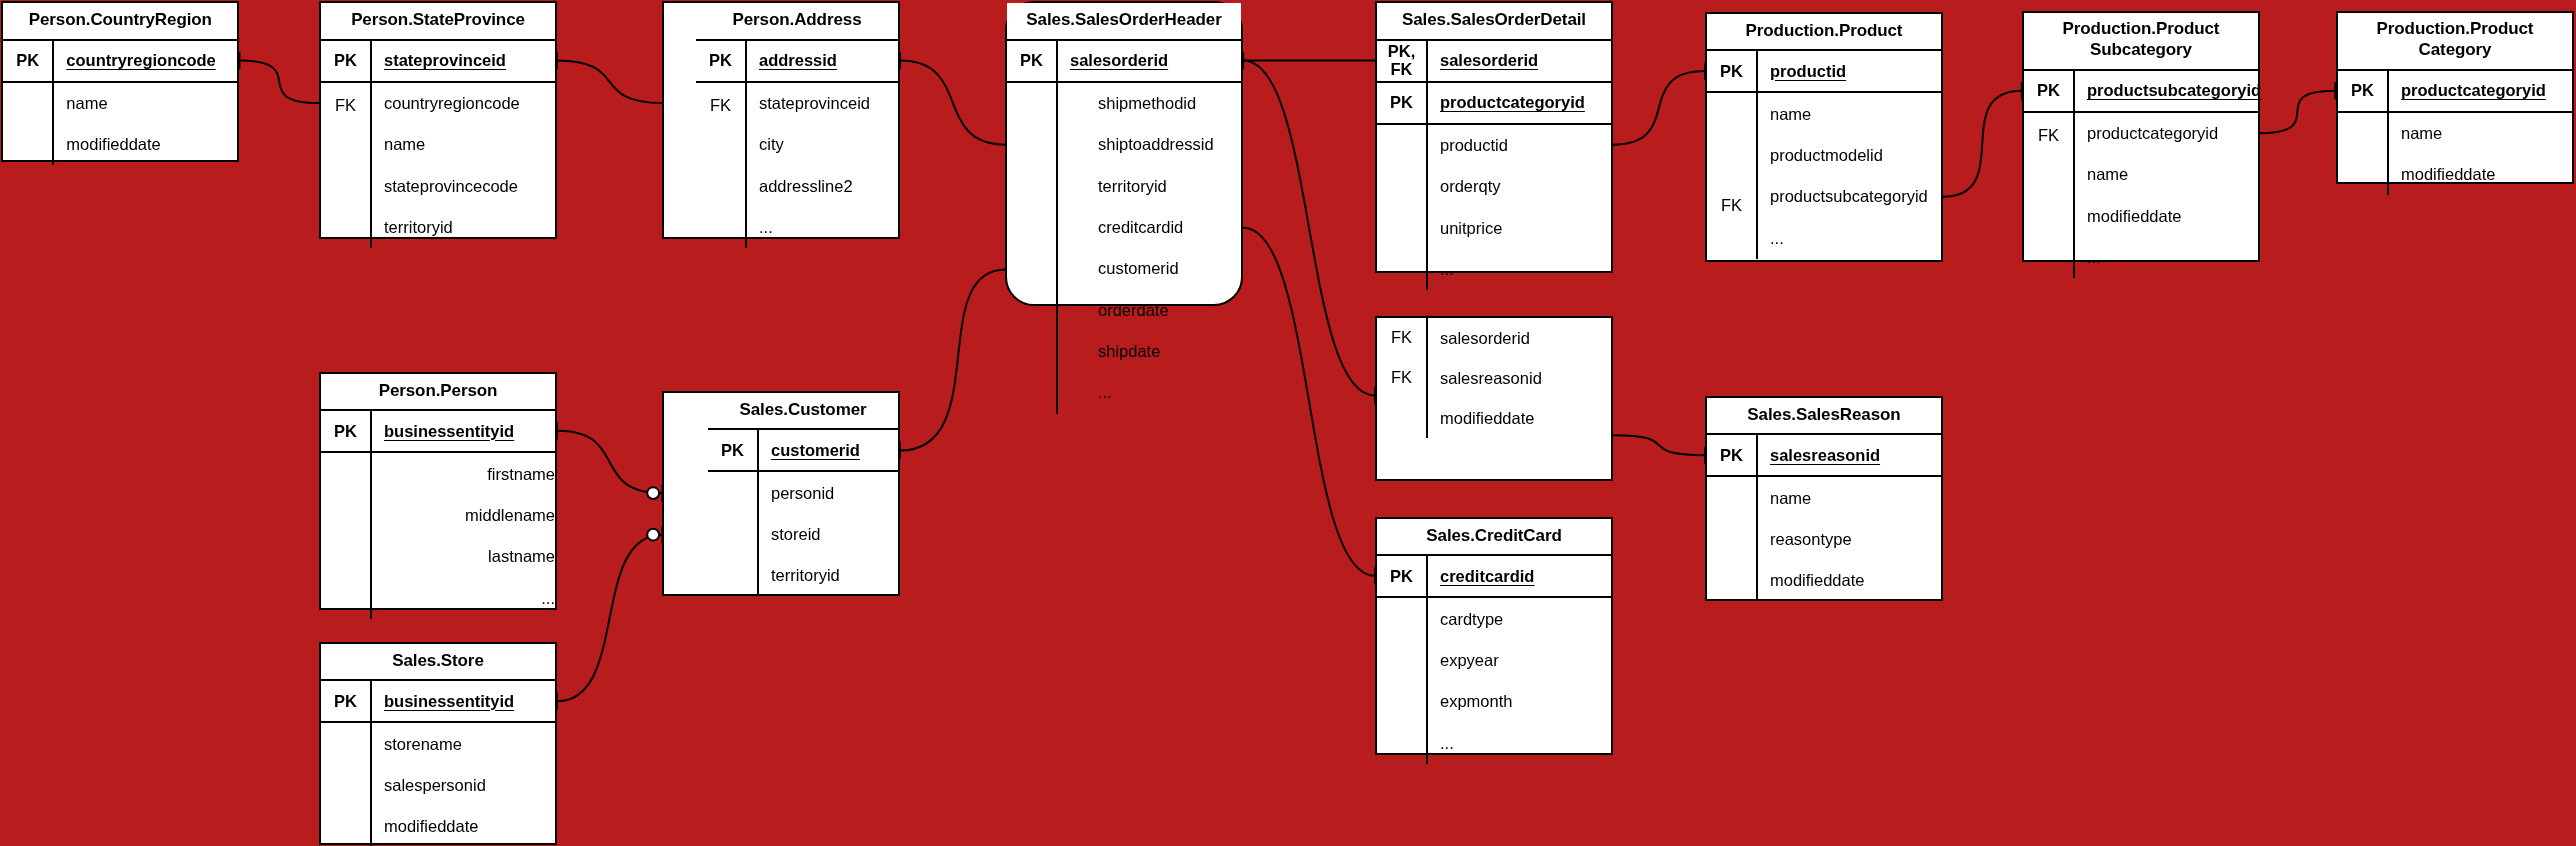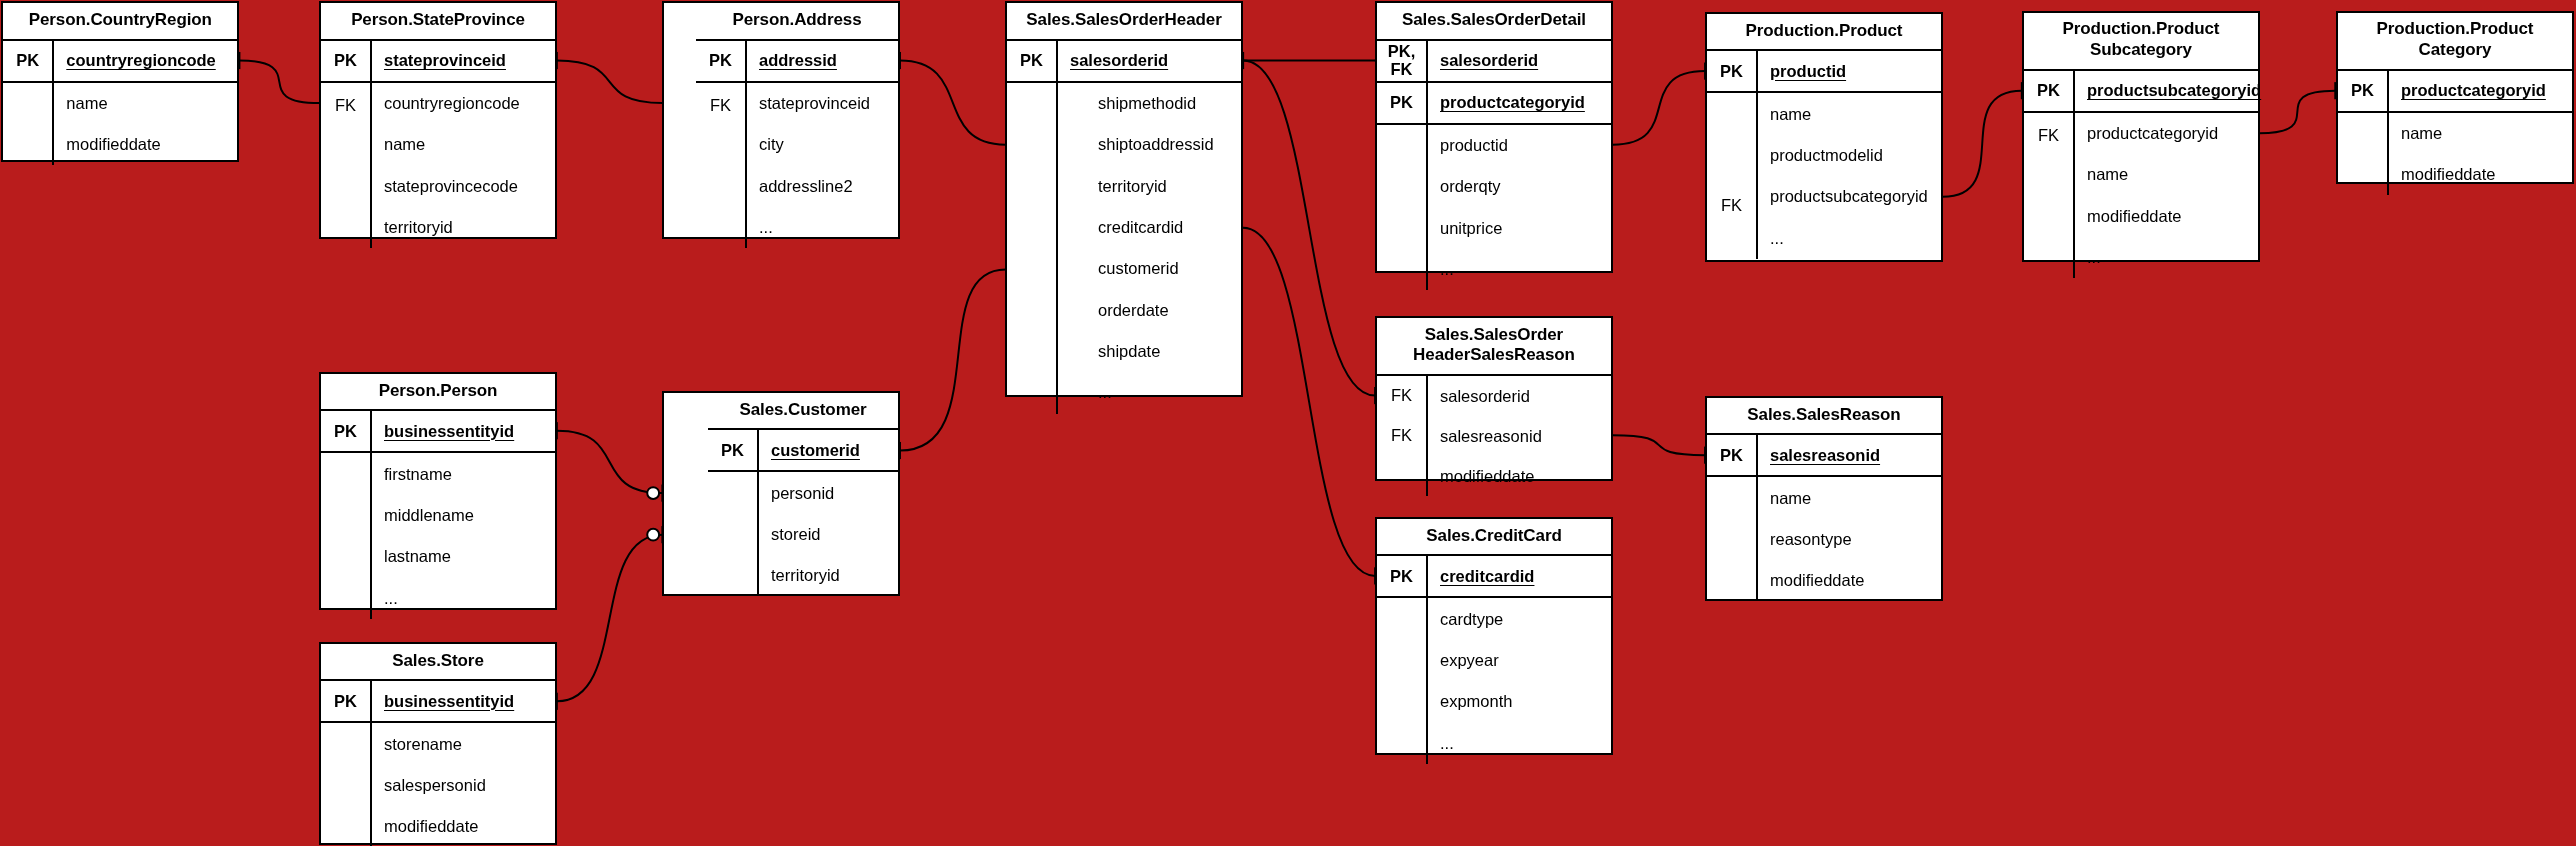--- a/index.html
+++ b/index.html
@@ -215,21 +215,21 @@
           </div>
           <div class="attrgroup" style="justify-content: flex-start;">
             <div class="attrline">stateprovinceid</div>
             <div class="attrline">city</div>
             <div class="attrline">addressline2</div>
             <div class="attrline">...</div>
           </div>
         </div>
       </div>
     </div>
-    <div class="entity" id="E_sales_salesorderheader" style="left: 1005px; top: 1.3px; width: 238px; height: 396px;">
+    <div class="entity" id="E_sales_salesorderheader" style="left: 1005px; top: 1.3px; width: 238px; height: 305px; border-radius: 29px;">
       <div class="ent-title">
         <div>Sales.SalesOrderHeader</div>
       </div>
       <div class="ent-body">
         <div class="row sep">
           <div class="key-cell">
             <span class="kline">PK</span>
           </div>
           <div class="attr-cell pk">salesorderid</div>
         </div>
@@ -355,21 +355,21 @@
       </div>
       <div class="ent-body">
         <div class="row sep">
           <div class="key-cell">
             <span class="kline">PK</span>
           </div>
           <div class="attr-cell pk">businessentityid</div>
         </div>
         <div class="row" style="flex: 1 1 0%;">
           <div class="key-cell fk"></div>
-          <div class="attrgroup" style="justify-content: flex-start;">
+          <div class="attrgroup" style="justify-content: flex-start; align-items: flex-end;">
             <div class="attrline">firstname</div>
             <div class="attrline">middlename</div>
             <div class="attrline">lastname</div>
             <div class="attrline">...</div>
           </div>
         </div>
       </div>
     </div>
     <div class="entity" id="E_sales_customer" style="left: 662px; top: 391px; width: 238px; height: 205px; padding-left: 44px;">
       <div class="ent-title">
@@ -407,24 +407,20 @@
           <div class="key-cell fk"></div>
           <div class="attrgroup" style="justify-content: flex-start;">
             <div class="attrline">storename</div>
             <div class="attrline">salespersonid</div>
             <div class="attrline">modifieddate</div>
           </div>
         </div>
       </div>
     </div>
     <div class="entity" id="E_sales_salesorderheadersalesreason" style="left: 1375px; top: 316px; width: 238px; height: 165px;">
-      <div class="ent-title">
-        <div>Sales.SalesOrder</div>
-        <div>HeaderSalesReason</div>
-      </div>
       <div class="ent-body">
         <div class="row">
           <div class="key-cell fk">FK</div>
           <div class="attr-cell">salesorderid</div>
         </div>
         <div class="row">
           <div class="key-cell fk">FK</div>
           <div class="attr-cell">salesreasonid</div>
         </div>
         <div class="row">

